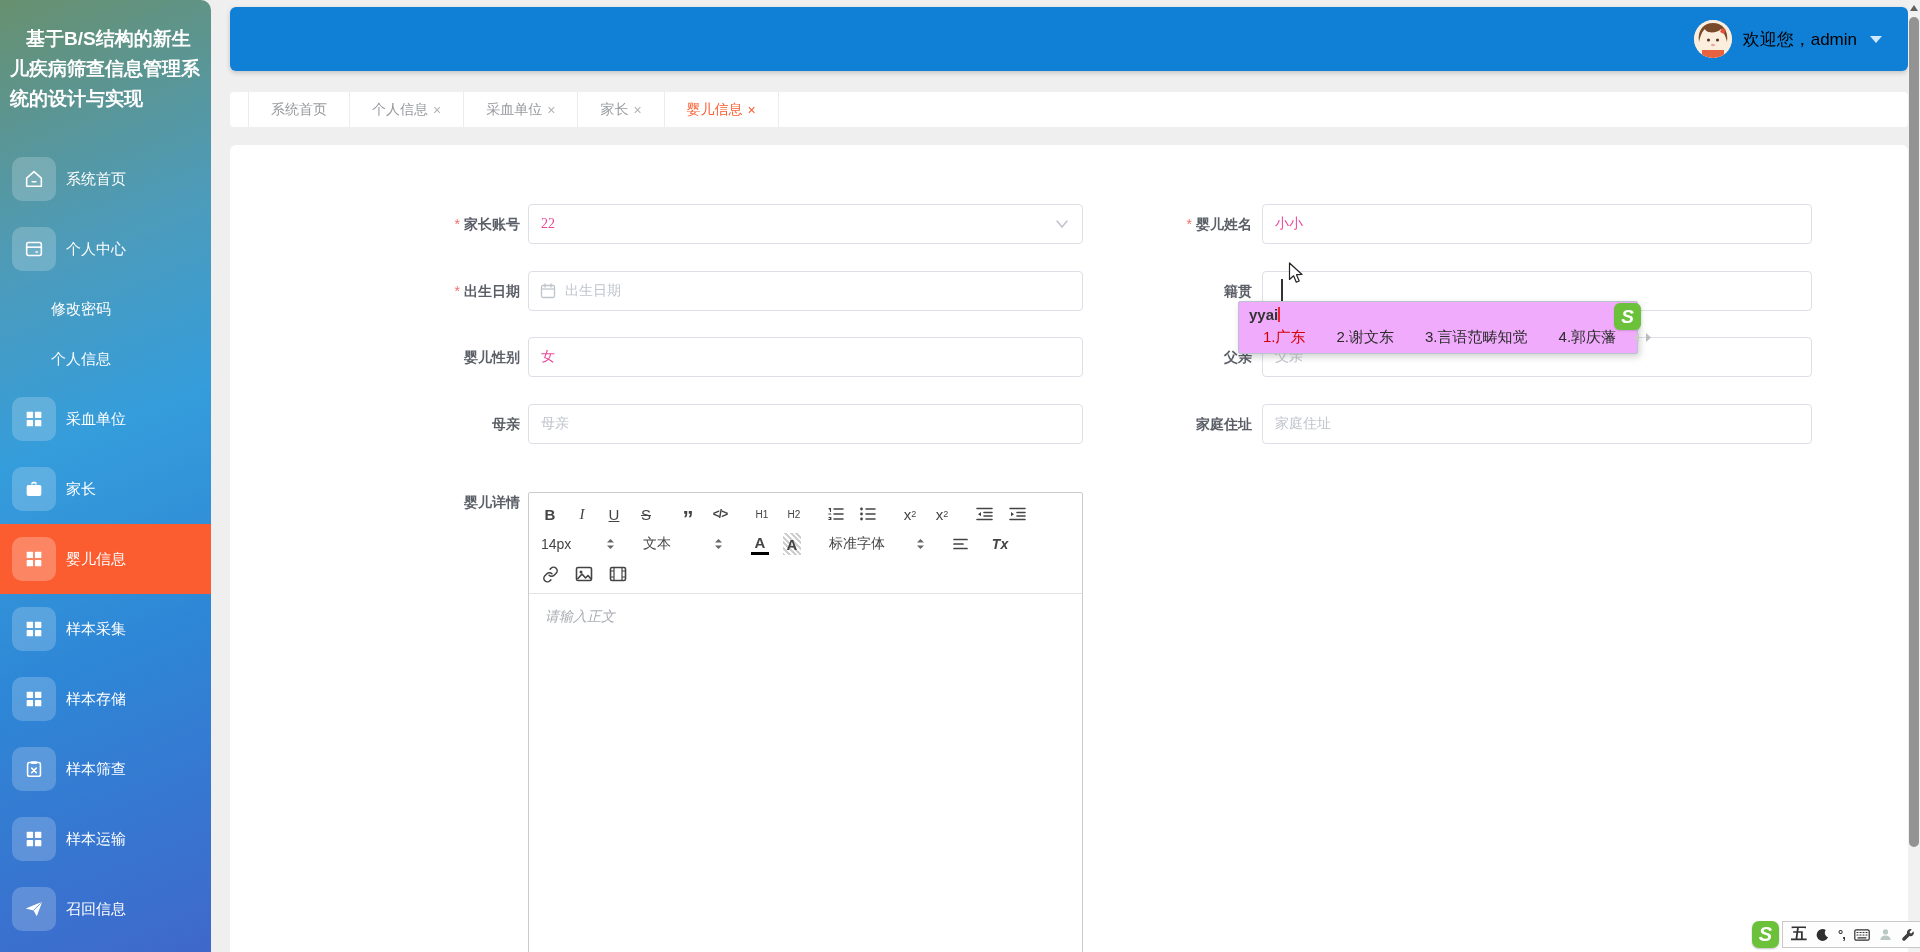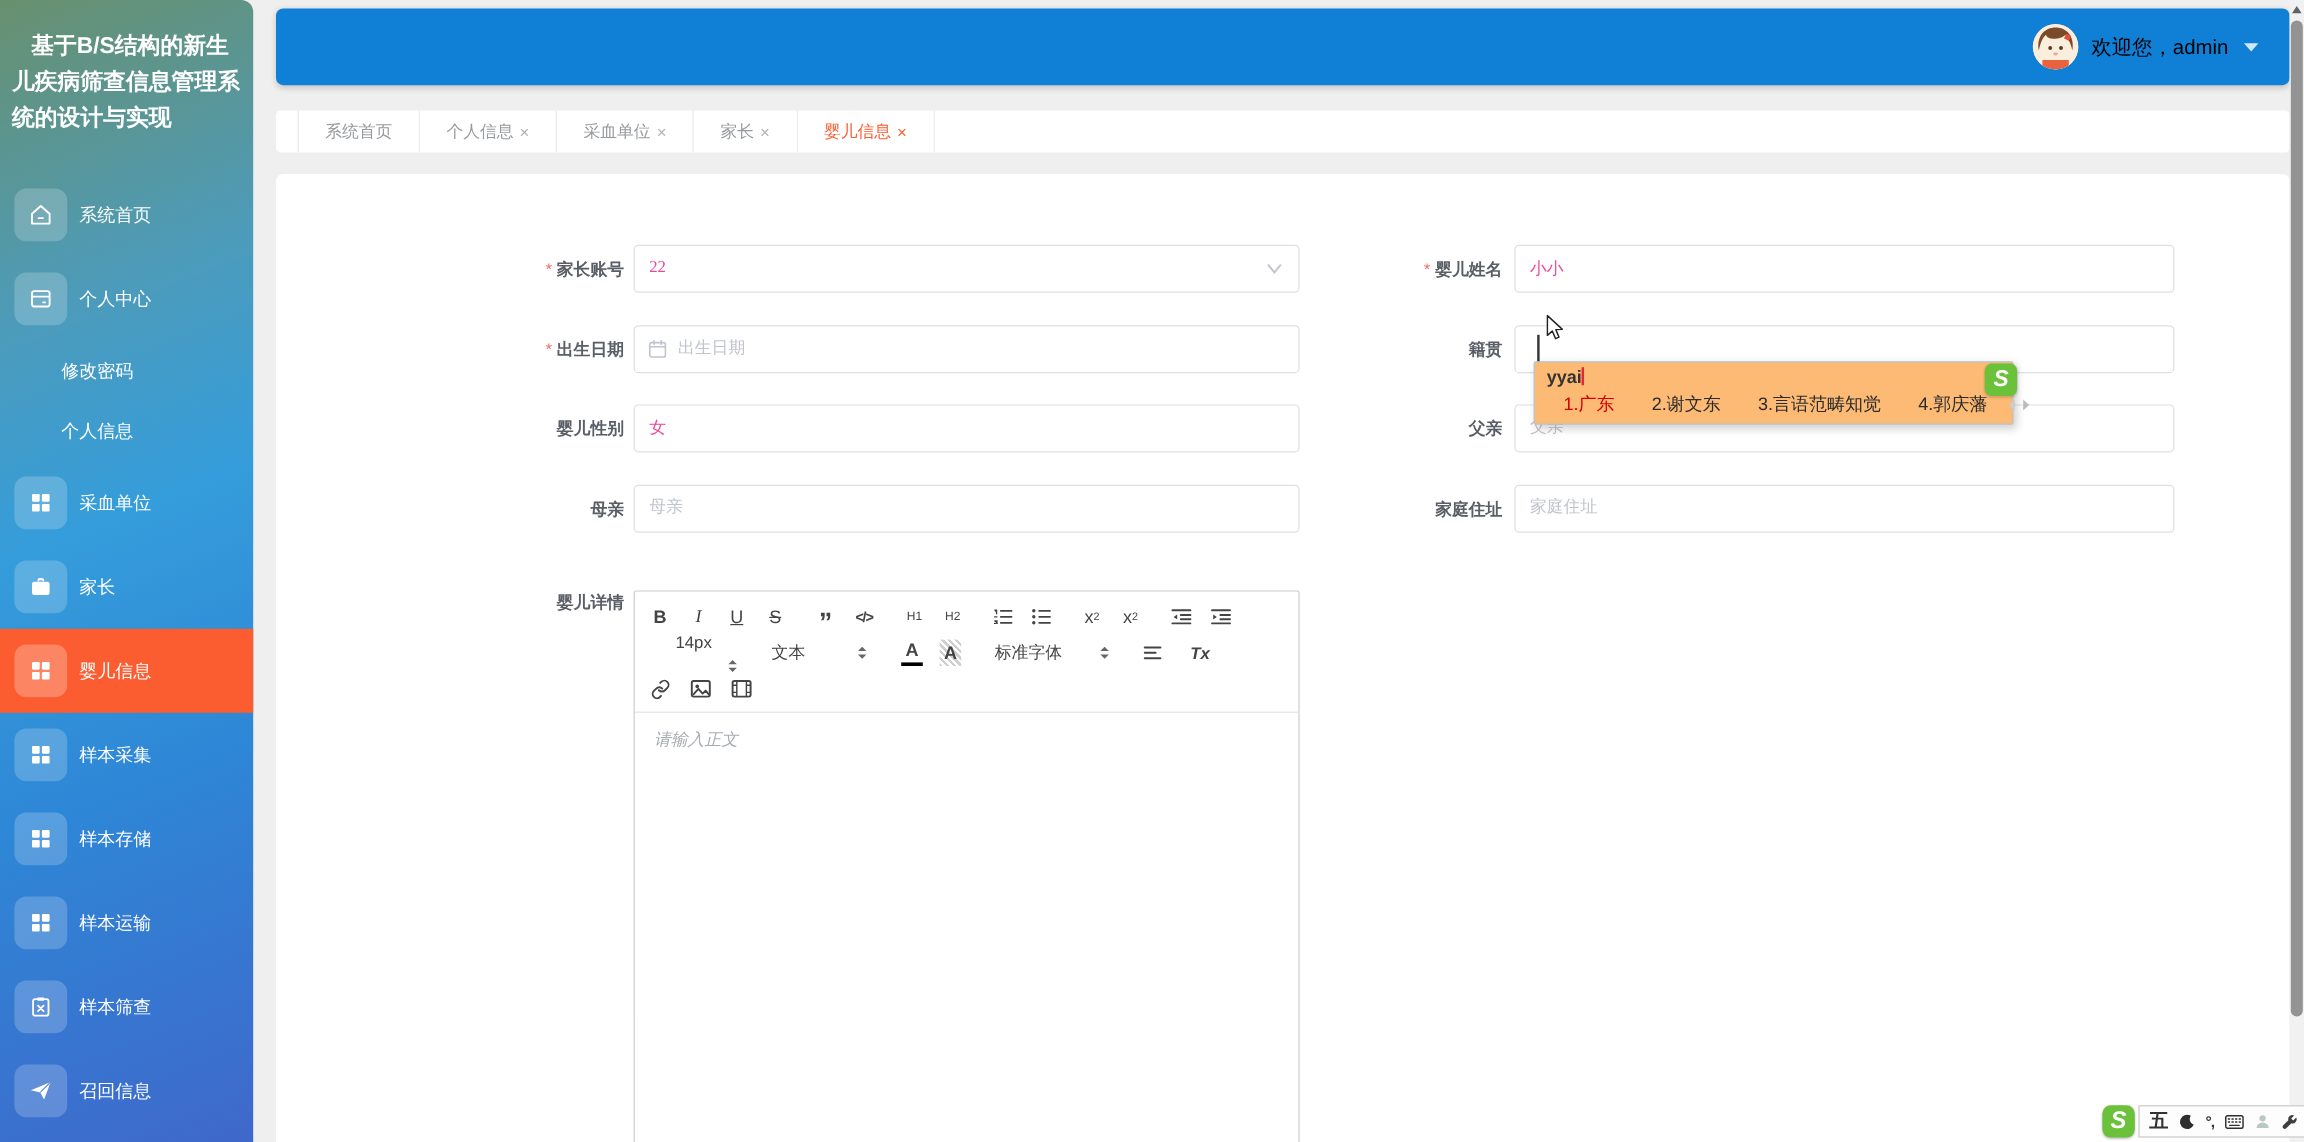--- a/index.html
+++ b/index.html
@@ -78,21 +78,21 @@
   .ed-pick { display:inline-flex; align-items:center; gap:6px; color:#444; font-size:14px; cursor:pointer; }
   .updown { display:inline-block; }
   .ed-colorA { font-weight:bold; border-bottom:3px solid #000; line-height:14px; }
   .ed-bgA { font-weight:bold; padding:0 2px;
     background:repeating-linear-gradient(45deg,#cfcfcf 0 2px,#fff 2px 4px); }
   .ed-clean { font-style:italic; font-weight:bold; font-size:14px; }
   .ed-body { position:relative; height:380px; }
   .ed-placeholder { position:absolute; left:16px; top:14px; font-style:italic; color:#a9adb3; font-size:14px; }
 
   
-  .ime { position:absolute; left:1278px; top:301px; width:400px; background:#fdba74;
+  .ime { position:absolute; left:1238px; top:301px; width:400px; background:#f0abfc;
     border:1px solid #b9c3ce; border-radius:2px; box-shadow:2px 3px 7px rgba(0,0,0,.18); z-index:70; }
   .ime-pinyin { padding:4px 10px 0; font-size:15px; font-weight:bold; color:#333; height:24px; }
   .ime-redcaret { display:inline-block; width:2px; height:15px; background:#e23; vertical-align:-2px; }
   .ime-cands { display:flex; align-items:center; padding:2px 10px 6px; font-size:15px; color:#2b2b2b; gap:17px; }
   .ime-cand { cursor:pointer; white-space:nowrap;margin-left:14px; }
   .ime-cand.first { color:#d40000; }
   .ime-pager { margin-left:auto; display:flex; gap:5px; color:#c9c9c9; font-size:11px; }
   .sogou-logo { position:absolute; right:-4px; top:1px; width:27px; height:27px; border-radius:6px;
     background:#6cc13a; color:#fff; font-weight:bold; font-size:19px; font-style:italic;
     display:flex; align-items:center; justify-content:center; box-shadow:0 1px 2px rgba(0,0,0,.15); }
@@ -204,39 +204,39 @@
               <rect x="13" y="4" width="7" height="7" rx="1"></rect>
             <rect x="4" y="13" width="7" height="7" rx="1"></rect>
               <rect x="13" y="13" width="7" height="7" rx="1"></rect>
           </svg>
         </span>
         <span class="mlabel">样本存储</span>
       </div>
 
       <div class="m-item">
         <span class="ibox">
+          <svg class="micon" viewBox="0 0 24 24" fill="none" stroke="#fff" stroke-width="1.7">
+            <rect x="5" y="5" width="14" height="15" rx="2"></rect>
+              <path d="M9 3.5h6v3H9z" fill="#fff" stroke="none"></path>
+            <path d="M9.5 11l5 5M14.5 11l-5 5" stroke-linecap="round"></path>
+          </svg>
+        </span>
+        <span class="mlabel">样本筛查</span>
+      </div>
+
+      <div class="m-item">
+        <span class="ibox">
           <svg class="micon" viewBox="0 0 24 24" fill="#fff">
             <rect x="4" y="4" width="7" height="7" rx="1"></rect>
               <rect x="13" y="4" width="7" height="7" rx="1"></rect>
             <rect x="4" y="13" width="7" height="7" rx="1"></rect>
               <rect x="13" y="13" width="7" height="7" rx="1"></rect>
           </svg>
         </span>
         <span class="mlabel">样本运输</span>
-      </div>
-
-      <div class="m-item">
-        <span class="ibox">
-          <svg class="micon" viewBox="0 0 24 24" fill="none" stroke="#fff" stroke-width="1.7">
-            <rect x="5" y="5" width="14" height="15" rx="2"></rect>
-              <path d="M9 3.5h6v3H9z" fill="#fff" stroke="none"></path>
-            <path d="M9.5 11l5 5M14.5 11l-5 5" stroke-linecap="round"></path>
-          </svg>
-        </span>
-        <span class="mlabel">样本筛查</span>
       </div>
 
       <div class="m-item">
         <span class="ibox">
           <svg class="micon" viewBox="0 0 24 24" fill="#fff">
             <path d="M3 11.5 L21 4 L15 20 L11.5 13.5 Z"></path>
               <path d="M11.5 13.5 L21 4" stroke="#5b8fd0" stroke-width="1"></path>
           </svg>
         </span>
         <span class="mlabel">召回信息</span>
@@ -384,21 +384,21 @@
           </svg>
           </span>
         <span class="ed-btn">
           <svg width="19" height="16" viewBox="0 0 19 16" stroke="#444" stroke-width="1.6" stroke-linecap="round">
             <path d="M2 2.5h15M9 6.5h8M9 10h8M2 13.5h15"></path>
               <path d="M3 6l3 2.2L3 10.3Z" fill="#444" stroke="none"></path>
           </svg>
           </span>
       </div>
       <div class="ed-row" style="margin-top:4px;">
-        <span class="ed-pick" style="width:74px;flex-direction:column;">
+        <span class="ed-pick" style="width:74px;">
           <span>14px</span>
           <svg class="updown" style="margin-left:auto;" width="9" height="12" viewBox="0 0 9 12">
             <path d="M1 4.5 L4.5 1 L8 4.5Z" fill="#666"></path>
               <path d="M1 7.5 L4.5 11 L8 7.5Z" fill="#666"></path>
           </svg>
           </span>
         <span class="ed-pick" style="width:80px; margin-left:14px;">
           <span>文本</span>
           <svg class="updown" style="margin-left:auto;" width="9" height="12" viewBox="0 0 9 12">
             <path d="M1 4.5 L4.5 1 L8 4.5Z" fill="#666"></path>

